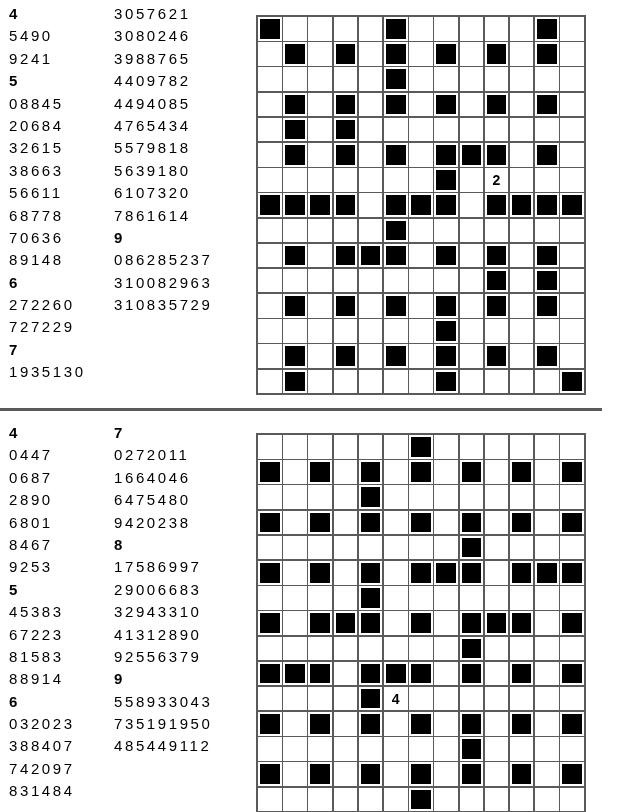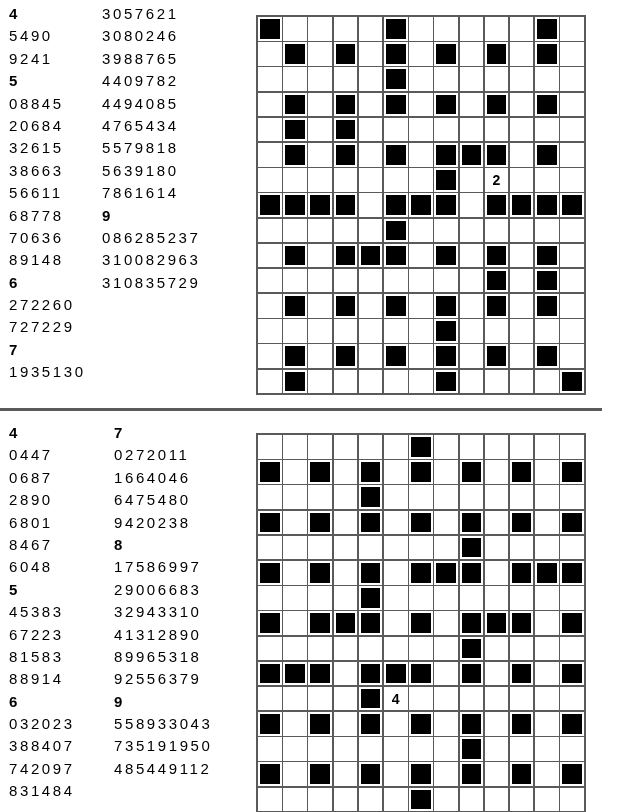--- a/index.html
+++ b/index.html
@@ -13,21 +13,21 @@
   .grid{
     position:absolute;display:grid;
     grid-template-columns:repeat(13,23.6px);grid-auto-rows:23.6px;
     gap:1.6px;background:#5a5a5a;border:2px solid #5a5a5a;
   }
   .cell{background:#ffffff;position:relative;display:flex;align-items:center;justify-content:center;}
   .cell.black::after{content:"";position:absolute;inset:2px;background:#000;}
   .cell.hint{font-weight:bold;font-size:14px;letter-spacing:0;}
   .separator{position:absolute;left:0;top:408px;width:602px;height:3px;background:#5a5a5a;}
   #p1-col1{left:9px;top:3px;}
-  #p1-col2{left:102px;top:3px;}
+  #p1-col2{left:114px;top:3px;}
   #p1-grid{left:256px;top:15px;}
   #p2-col1{left:9px;top:422px;}
   #p2-col2{left:114px;top:422px;}
   #p2-grid{left:256px;top:433px;}
 </style>
 </head>
 <body>
 
 <div>
 
@@ -53,20 +53,21 @@
       </div>
     <div class="list-col" id="p1-col2">
         <div class="list-line">3057621</div>
         <div class="list-line">3080246</div>
         <div class="list-line">3988765</div>
         <div class="list-line">4409782</div>
         <div class="list-line">4494085</div>
         <div class="list-line">4765434</div>
         <div class="list-line">5579818</div>
         <div class="list-line">5639180</div>
+        <div class="list-line">6107320</div>
         <div class="list-line">7861614</div>
         <div class="list-line header">9</div>
         <div class="list-line">086285237</div>
         <div class="list-line">310082963</div>
         <div class="list-line">310835729</div>
       </div>
     <div class="grid" id="p1-grid">
         <div class="cell black"></div>
         <div class="cell"></div>
         <div class="cell"></div>
@@ -268,21 +269,21 @@
   <div class="separator"></div>
 
   <section>
     <div class="list-col" id="p2-col1">
         <div class="list-line header">4</div>
         <div class="list-line">0447</div>
         <div class="list-line">0687</div>
         <div class="list-line">2890</div>
         <div class="list-line">6801</div>
         <div class="list-line">8467</div>
-        <div class="list-line">6048</div>
+        <div class="list-line">9253</div>
         <div class="list-line header">5</div>
         <div class="list-line">45383</div>
         <div class="list-line">67223</div>
         <div class="list-line">81583</div>
         <div class="list-line">88914</div>
         <div class="list-line header">6</div>
         <div class="list-line">032023</div>
         <div class="list-line">388407</div>
         <div class="list-line">742097</div>
         <div class="list-line">831484</div>
@@ -291,21 +292,20 @@
         <div class="list-line header">7</div>
         <div class="list-line">0272011</div>
         <div class="list-line">1664046</div>
         <div class="list-line">6475480</div>
         <div class="list-line">9420238</div>
         <div class="list-line header">8</div>
         <div class="list-line">17586997</div>
         <div class="list-line">29006683</div>
         <div class="list-line">32943310</div>
         <div class="list-line">41312890</div>
-        <div class="list-line">89965318</div>
         <div class="list-line">92556379</div>
         <div class="list-line header">9</div>
         <div class="list-line">558933043</div>
         <div class="list-line">735191950</div>
         <div class="list-line">485449112</div>
       </div>
     <div class="grid" id="p2-grid">
         <div class="cell"></div>
         <div class="cell"></div>
         <div class="cell"></div>

